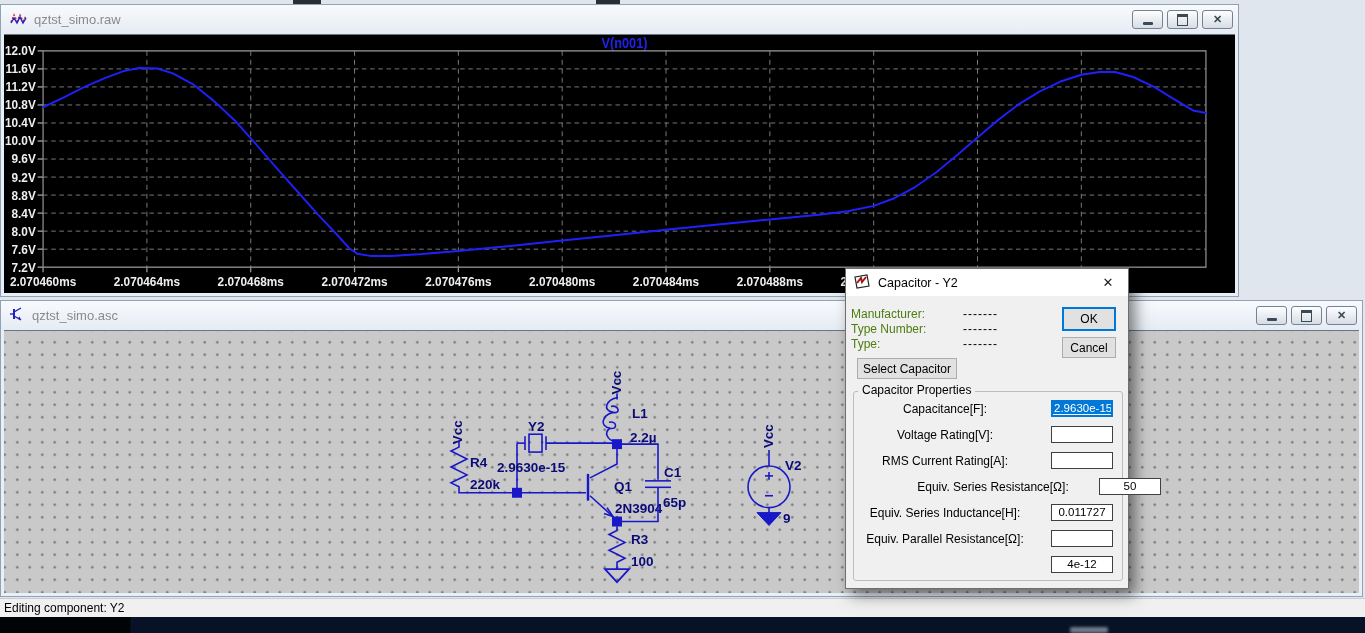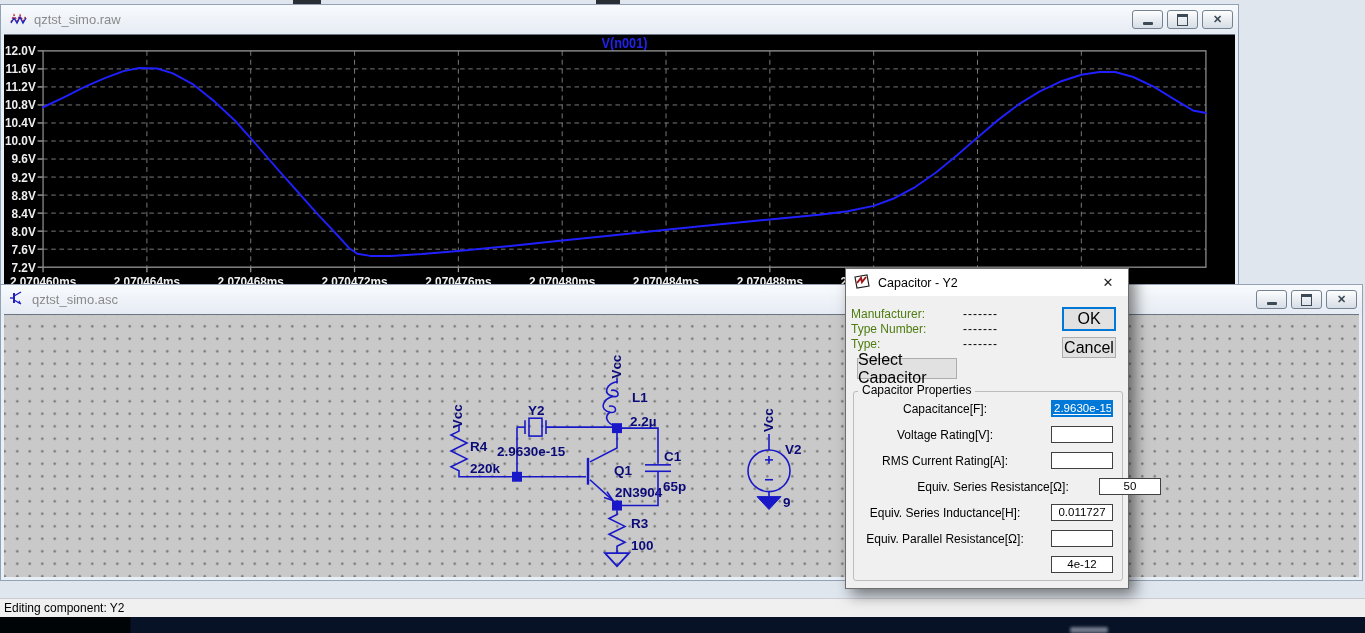--- a/index.html
+++ b/index.html
@@ -40,21 +40,21 @@
           border:1px solid #6e6e6e;box-sizing:border-box;z-index:20;
           box-shadow:6px 6px 14px rgba(0,0,0,.5);font-size:12px;color:#000;}
   .dlg-titlebar{position:absolute;left:0;right:0;top:0;height:27px;background:#fff;
                 display:flex;align-items:center;gap:8px;padding-left:8px;}
   .dlg-title{font-size:12.5px;color:#000;}
   .dlg-close{position:absolute;right:0;top:0;width:40px;height:27px;display:flex;align-items:center;
              justify-content:center;font-size:13px;color:#222;}
   .info-label{position:absolute;width:95px;text-align:left;color:#4d7c0f;}
   .info-value{position:absolute;left:117px;color:#000;letter-spacing:1px;}
   .btn{position:absolute;background:#e1e1e1;border:1px solid #adadad;box-sizing:border-box;
-       display:flex;align-items:center;justify-content:center;font-size:16px;color:#000;}
+       display:flex;align-items:center;justify-content:center;font-size:12px;color:#000;}
   .btn-default{border:2px solid #0078d7;}
   .groupbox{position:absolute;left:7px;top:122px;width:270px;height:190px;
             border:1px solid #bcbcbc;border-radius:3px;box-sizing:border-box;}
   .group-legend{position:absolute;left:12px;top:114px;background:#f0f0f0;padding:0 4px;font-size:12px;}
   .fld{position:absolute;left:0;width:100%;height:18px;}
   .fld-label{position:absolute;left:0;width:198px;text-align:center;line-height:18px;font-size:12px;}
   .fld-input{position:absolute;left:205px;width:62px;height:17px;background:#fff;
              border:1px solid #404040;box-sizing:border-box;text-align:center;
              font-size:11.5px;line-height:14px;overflow:hidden;white-space:nowrap;}
   .fld-input.focused{border:2px solid #0078d7;line-height:12px;}
@@ -170,21 +170,21 @@
           <text x="1075.5714285714287" y="287" text-anchor="middle" class="axis-label">2.070496ms</text>
           <line x1="1189.857142857143" y1="50" x2="1189.857142857143" y2="268" stroke="#7d7d7d" stroke-width="1" stroke-dasharray="5,4"></line>
           <line x1="1189.857142857143" y1="268" x2="1189.857142857143" y2="273" stroke="#9a9a9a" stroke-width="1.4"></line>
           <text x="1189.857142857143" y="287" text-anchor="middle" class="axis-label">2.070500ms</text>
           <rect x="47" y="50" width="1280" height="218" fill="none" stroke="#8c8c8c" stroke-width="1.4"></rect>
           <polyline points="47.0,106.8 69.9,96.8 92.7,86.3 115.6,77.2 135.6,70.4 152.7,67.3 172.7,67.7 189.9,72.7 212.7,84.1 235.6,100.9 258.4,120.4 281.3,144.0 304.1,168.1 327.0,191.7 349.9,215.3 367.0,231.7 384.1,248.9 392.7,254.4 407.0,256.6 429.9,256.6 464.1,254.8 504.1,251.7 561.3,246.7 618.4,241.2 675.6,235.8 732.7,230.3 789.9,224.9 847.0,219.9 904.1,214.9 932.7,211.7 961.3,206.2 984.1,198.5 1007.0,187.2 1029.9,172.6 1052.7,155.4 1075.6,137.2 1098.4,119.5 1121.3,103.6 1144.1,90.9 1167.0,80.9 1189.9,74.1 1209.9,71.3 1227.0,71.3 1247.0,76.3 1269.9,86.3 1292.7,99.1 1312.7,110.0 1327.0,112.7" fill="none" stroke="#2020ff" stroke-width="2" stroke-linejoin="round" stroke-linecap="round"></polyline>
         </svg>
     </div>
   </div>
 
-  <div class="window" style="left:0;top:284px;width:1363px;height:297px;">
+  <div class="window" style="left:0;top:300px;width:1363px;height:297px;">
     <div class="titlebar">
       <span>
         <svg width="15" height="14" viewBox="0 0 15 14">
           <line x1="4" y1="2" x2="4" y2="12" stroke="#2020c0" stroke-width="2"></line>
           <line x1="0" y1="7" x2="4" y2="7" stroke="#2020c0" stroke-width="1.4"></line>
           <line x1="4" y1="5" x2="11" y2="1" stroke="#2020c0" stroke-width="1.4"></line>
           <line x1="4" y1="9" x2="11" y2="13" stroke="#2020c0" stroke-width="1.4"></line>
           <polygon points="11,13 7.5,11.7 9.6,9.6" fill="#2020c0"></polygon>
         </svg>
       </span>

